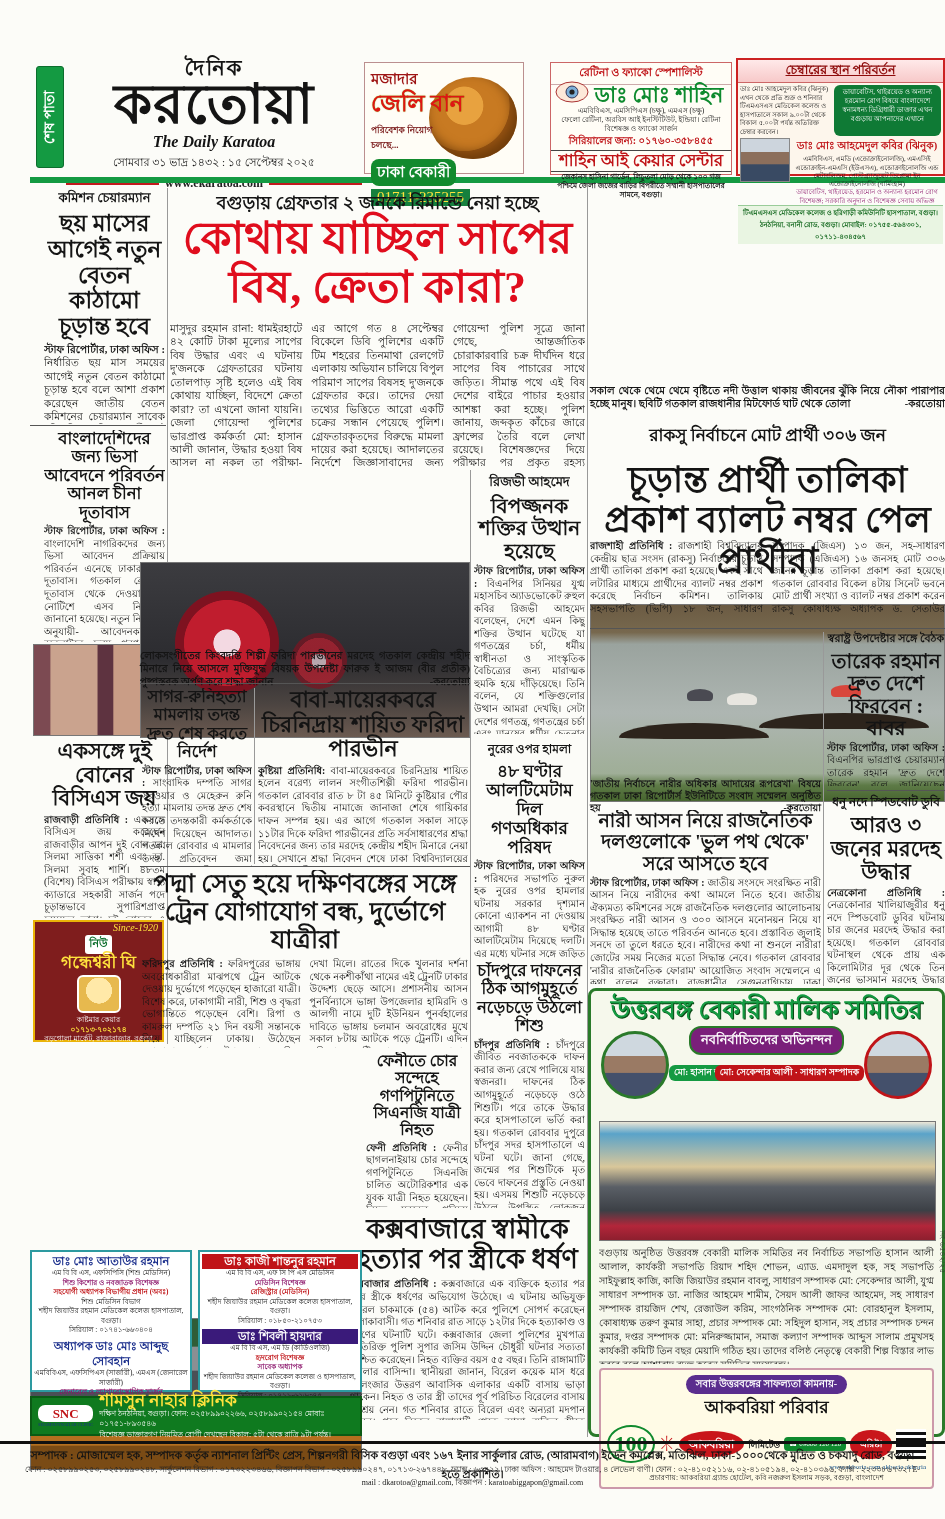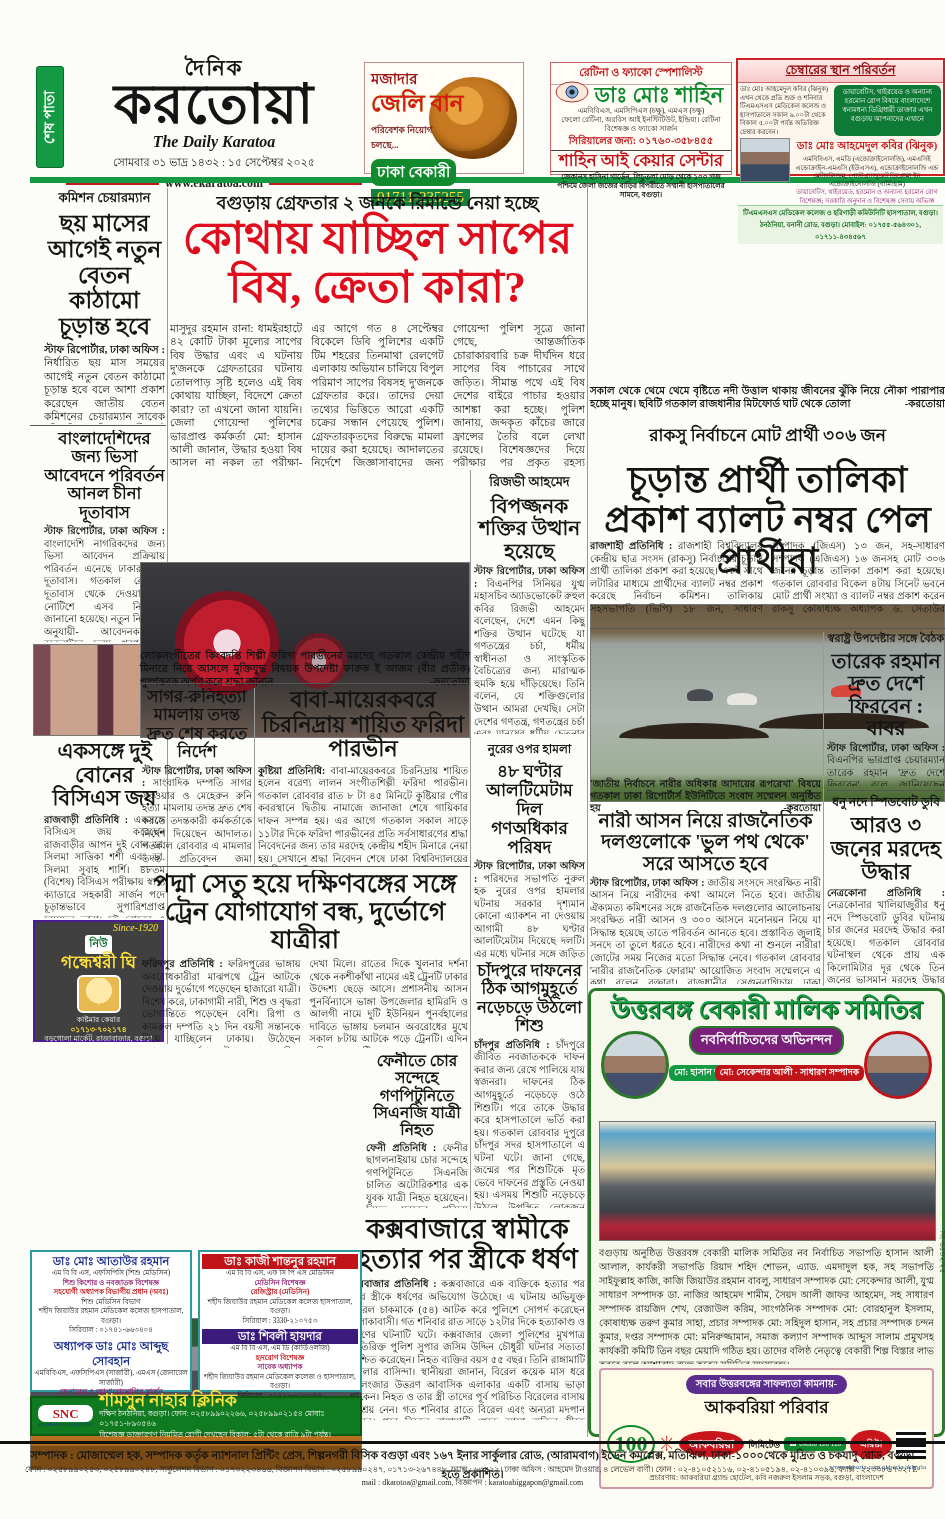--- a/index.html
+++ b/index.html
@@ -59,21 +59,21 @@
   .sh-serial{color:#c01418;font-weight:bold;font-size:10px;text-align:center;}
   .sh-center{color:#c01418;font-weight:bold;font-size:16.5px;text-align:center;border-top:1.5px solid #444;border-bottom:1.5px solid #444;line-height:1.2;}
   .eye{position:absolute;left:4px;top:16px;width:34px;height:26px;}
   .cham{border:2px solid #c22;background:#fdf6ec;font-size:6.6px;}
   .cham-head{background:linear-gradient(180deg,#ffe9e9,#f7c9c9);color:#8e0b0b;font-weight:bold;font-size:12.5px;text-align:center;border-bottom:1px solid #c66;padding:1px 0;text-decoration:underline;}
   .cham-green{background:#0f7a35;color:#fff;border-radius:6px;padding:3px;font-size:7px;text-align:center;line-height:1.3;}
   .cham-name{color:#c01418;font-weight:bold;font-size:10.5px;text-align:center;}
   .cham-photo{background:linear-gradient(180deg,#cdd5dd 0 30%,#8c6f5c 31% 60%,#394a63 61% 100%);border:1px solid #888;}
   .cham-foot{background:#e9f5e2;color:#14691f;font-weight:bold;font-size:6.8px;text-align:center;border-top:1px solid #9c9;padding:1px 2px;}
   
-  .ghee{background:#404040;border:2px solid #4c1d95;color:#fff;text-align:center;}
+  .ghee{background:#7f1d1d;border:2px solid #eab308;color:#fff;text-align:center;}
   .ghee .since{color:#ffe23d;font-style:italic;font-size:10px;text-align:right;padding-right:4px;}
   .ghee .nm{color:#ffe23d;font-weight:bold;font-size:17px;line-height:1.05;}
   .ghee .pre{background:#fff;color:#0b6e2c;display:inline-block;font-weight:bold;font-size:11px;padding:0 4px;border-radius:3px;}
   .jar{margin:3px auto 2px;width:40px;height:34px;border-radius:6px;background:radial-gradient(circle at 50% 40%,#ffe9a8 0 45%,#e7b94e 46% 100%);border:2px solid #fff;}
   .ghee .tiny{font-size:7.5px;line-height:1.3;}
   
   .docbox{border:2px solid #2d9aa0;background:#fff;font-size:7.2px;text-align:center;line-height:1.32;}
   .doc-name{color:#1a2e8c;font-weight:bold;font-size:11.5px;}
   .doc-name.bar-red{background:#c01418;color:#fff;display:block;}
   .doc-name.bar-pur{background:#3a1a7a;color:#fff;display:block;}
@@ -387,21 +387,21 @@
     <div>শহীদ জিয়াউর রহমান মেডিকেল কলেজ ও হাসপাতাল, বগুড়া।</div>
     <div>সিরিয়াল : ০১৩০৮-৪২৫২৩৭</div>
   </div>
 
   <div class="abs docbox" style="left:198px;top:1250px;width:164px;height:142px;padding:2px;">
     <div class="doc-name bar-red">ডাঃ কাজী শান্তনুর রহমান</div>
     <div>এম বি বি এস, এফ সি পি এস মেডিসিন</div>
     <div class="doc-mag">মেডিসিন বিশেষজ্ঞ</div>
     <div class="doc-red">রেজিস্ট্রার (মেডিসিন)</div>
     <div>শহীদ জিয়াউর রহমান মেডিকেল কলেজ হাসপাতাল, বগুড়া।</div>
-    <div>সিরিয়াল : 3330-২১০৭৫৩</div>
+    <div>সিরিয়াল : ০১৮৫০-২১০৭৫৩</div>
     <div class="doc-name bar-pur" style="margin-top:3px;">ডাঃ শিবলী হায়দার</div>
     <div>এম বি বি এস, এম ডি (কার্ডিওলজি)</div>
     <div class="doc-red">হৃদরোগ বিশেষজ্ঞ</div>
     <div class="doc-mag">সাবেক অধ্যাপক</div>
     <div>শহীদ জিয়াউর রহমান মেডিকেল কলেজ ও হাসপাতাল, বগুড়া।</div>
     <div>সিরিয়াল : ০১৭১৯-৬২৬৩৪৫</div>
   </div>
 
   <div class="abs snc" style="left:30px;top:1396px;width:332px;height:40px;">
     <div>

